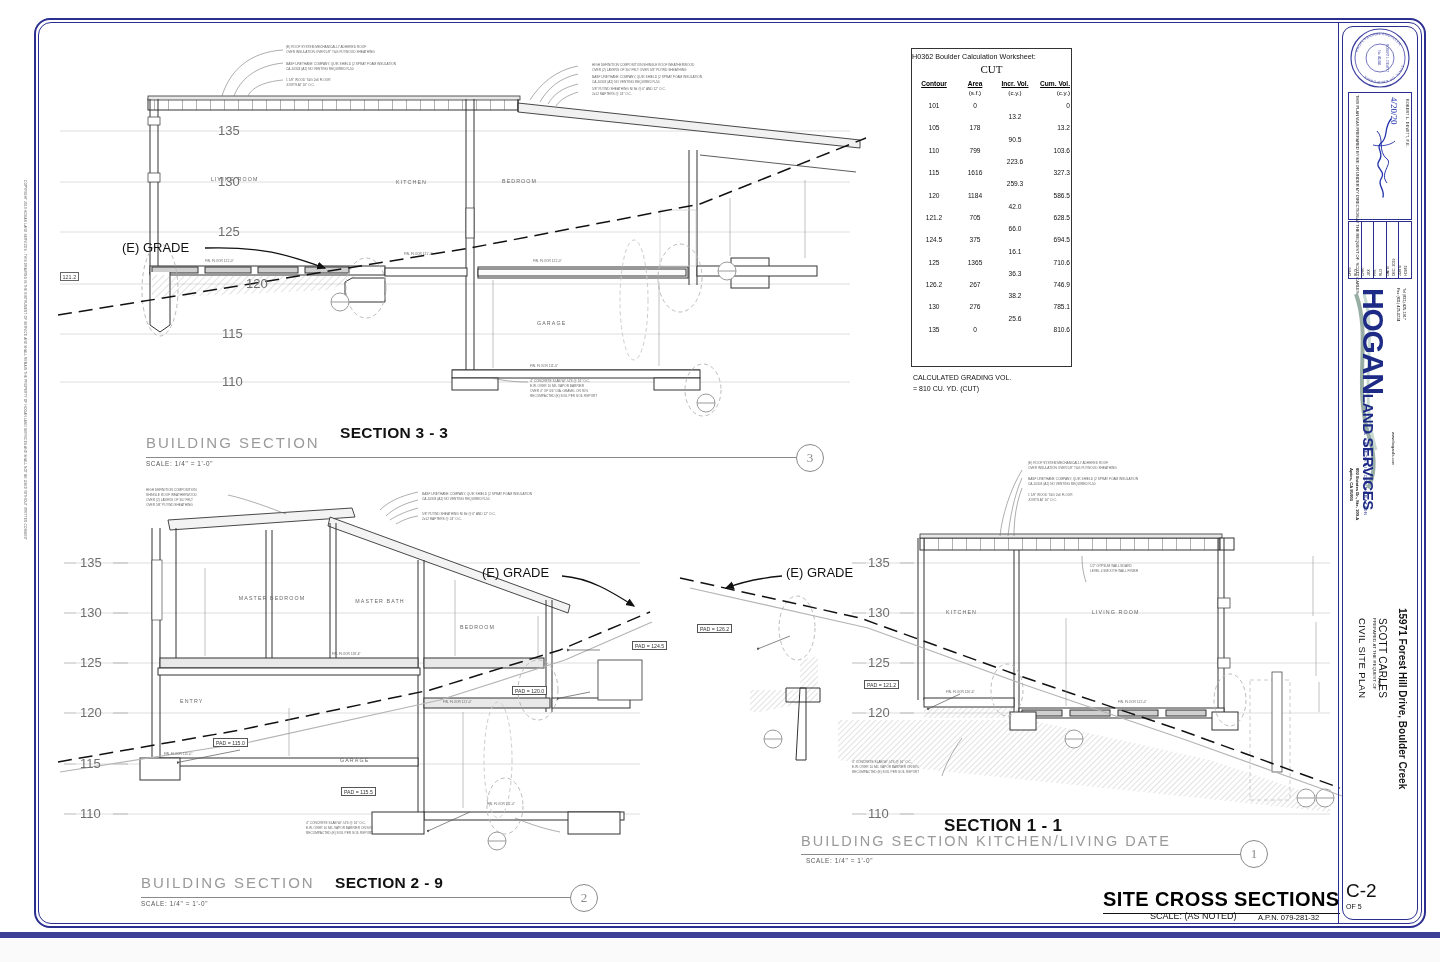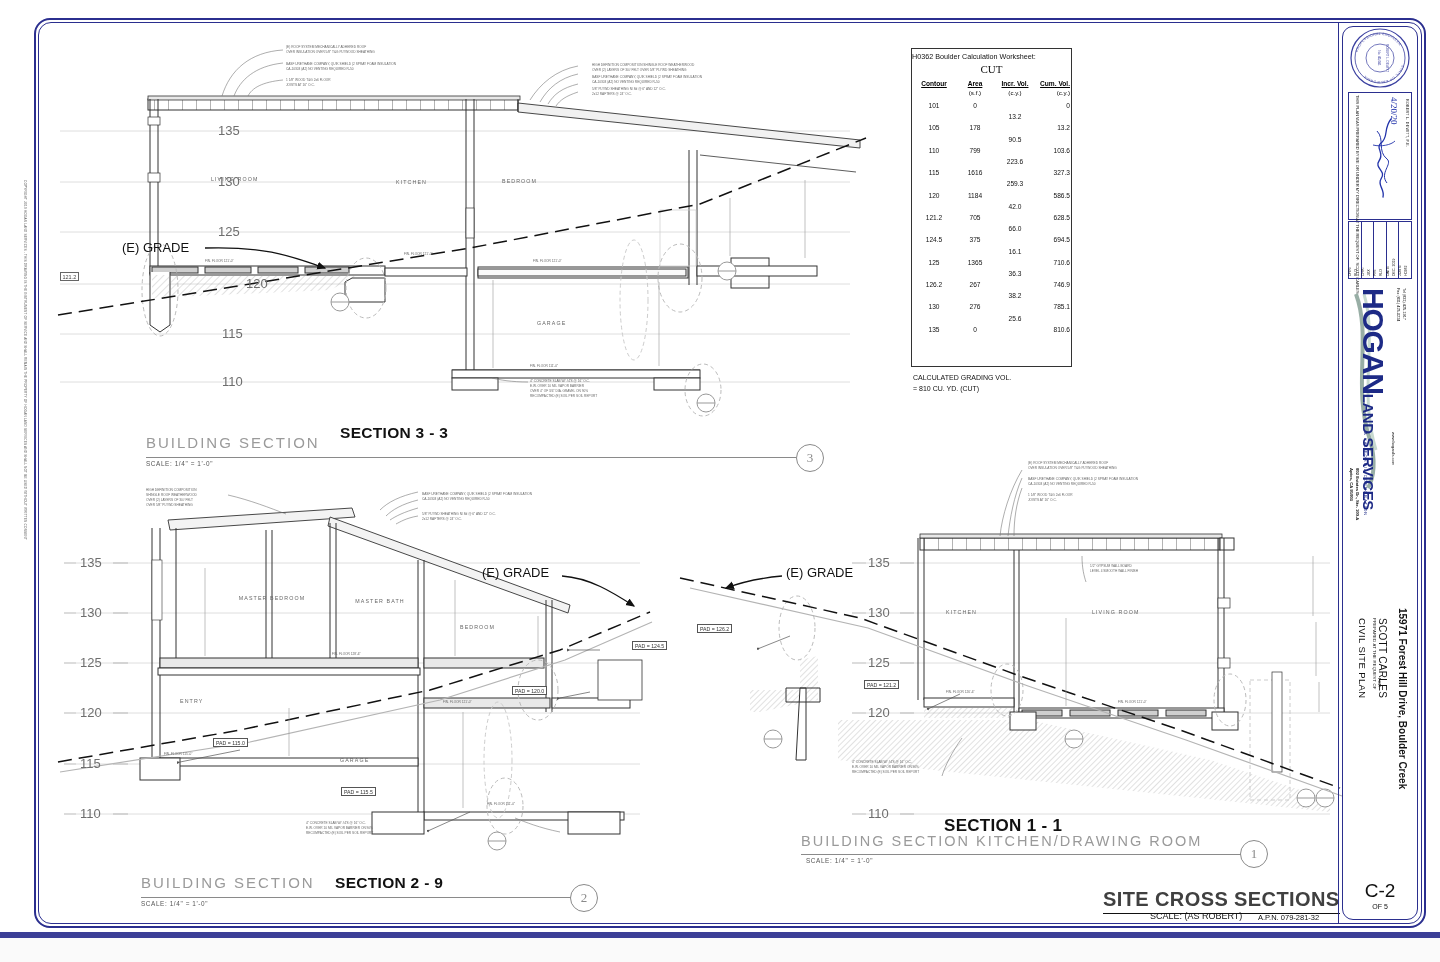--- a/index.html
+++ b/index.html
@@ -67,21 +67,21 @@
       font-size:9.5px;color:#111;letter-spacing:.4px;white-space:nowrap;}
   .proj-t2{position:absolute;left:31px;top:18px;transform-origin:0 0;transform:rotate(90deg);
       font-size:4.2px;color:#111;letter-spacing:.2px;white-space:nowrap;}
   .proj-t3{position:absolute;left:42px;top:18px;transform-origin:0 0;transform:rotate(90deg);
       font-size:10px;color:#111;letter-spacing:.3px;white-space:nowrap;}
   .proj-t4{position:absolute;left:36px;top:78px;transform-origin:0 0;transform:rotate(90deg);
       font-size:4.2px;color:#111;white-space:nowrap;}
   .proj-t5{position:absolute;left:62px;top:8px;transform-origin:0 0;transform:rotate(90deg);
       font-size:10px;font-weight:bold;color:#111;white-space:nowrap;}
 
-  .sheetno{position:absolute;left:1346px;top:880px;width:68px;text-align:center;}
+  .sheetno{position:absolute;left:1346px;top:880px;width:68px;}
   .sheetno .n{font-size:19px;color:#111;font-family:"Liberation Sans",sans-serif;}
   .sheetno .of{font-size:7px;color:#111;margin-top:1px;}
 
   
   .gtable{position:absolute;left:911px;top:48px;width:161px;height:319px;
       border:1px solid #333;box-sizing:border-box;background:#fff;}
   .gt-title{position:absolute;left:912px;top:52px;font-size:7.2px;color:#111;white-space:nowrap;}
   .gt-cut{position:absolute;left:911px;top:63px;width:161px;text-align:center;
       font-size:11px;color:#111;font-family:"Liberation Serif",serif;}
   .gt-head{position:absolute;left:913px;top:80px;width:157px;display:flex;font-size:6.6px;font-weight:bold;}
@@ -101,21 +101,21 @@
   .grade-lbl{position:absolute;font-size:13px;color:#111;font-weight:normal;white-space:nowrap;}
   .padbox{position:absolute;font-size:5.2px;color:#333;border:.7px solid #555;
       padding:.5px 2px;background:#fff;white-space:nowrap;}
   .sec-title-thin{position:absolute;font-size:15px;color:#9a9a9a;letter-spacing:2px;white-space:nowrap;}
   .sec-title-bold{position:absolute;font-size:15.5px;color:#111;font-weight:bold;letter-spacing:.3px;white-space:nowrap;}
   .sec-scale{position:absolute;font-size:6.4px;color:#555;letter-spacing:.6px;white-space:nowrap;}
   .sec-rule{position:absolute;height:0;border-top:1.3px solid #8a8a8a;}
   .bubble{position:absolute;width:26px;height:26px;border:1.1px solid #8a8a8a;border-radius:50%;
       display:flex;align-items:center;justify-content:center;font-size:13px;color:#8a8a8a;
       font-family:"Liberation Serif",serif;}
-  .big-title{position:absolute;font-size:20px;font-weight:bold;color:#404040;letter-spacing:.4px;
+  .big-title{position:absolute;font-size:20px;font-weight:bold;color:#000000;letter-spacing:.4px;
       border-bottom:1.6px solid #111;padding-bottom:2px;white-space:nowrap;}
   .big-scale{position:absolute;font-size:9px;color:#111;white-space:nowrap;}
   .apn{position:absolute;font-size:7.5px;color:#111;white-space:nowrap;}
   .elev-badge{position:absolute;font-size:5.5px;color:#444;border:.7px solid #666;padding:.5px 1.5px;background:#fff;}
   svg.draw{position:absolute;left:0;top:0;width:1440px;height:962px;pointer-events:none;}
 </style>
 </head>
 <body>
 
 <div id="sheet">
@@ -710,27 +710,27 @@
   </div>
   <div class="tinynote" style="left:852px;top:760px">
     <div>4" CONCRETE SLAB W/ #4'S @ 16" O.C.</div>
     <div>E.W. OVER 10 MIL VAPOR BARRIER ON 90%</div>
     <div>RECOMPACTED (E) SOIL PER SOIL REPORT</div>
   </div>
   <div class="tinynote" style="left:946px;top:690px">FIN. FLOOR 126'-6"</div>
   <div class="tinynote" style="left:1118px;top:700px">FIN. FLOOR 121'-0"</div>
 
   <div class="sec-title-bold" style="left:944px;top:816px;font-size:17px">SECTION 1 - 1</div>
-  <div class="sec-title-thin" style="left:801px;top:833px;font-size:14.5px">BUILDING SECTION KITCHEN/DRAWING ROOM</div>
+  <div class="sec-title-thin" style="left:801px;top:833px;font-size:14.5px">BUILDING SECTION KITCHEN/LIVING DATE</div>
   <div class="sec-rule" style="left:801px;top:854px;width:440px"></div>
   <div class="sec-scale" style="left:806px;top:857px">SCALE: 1/4" = 1'-0"</div>
   <div class="bubble" style="left:1240px;top:840px">1</div>
 
   <div class="big-title" style="left:1103px;top:888px">SITE CROSS SECTIONS</div>
-  <div class="big-scale" style="left:1150px;top:911px">SCALE:  (AS ROBERT)</div>
+  <div class="big-scale" style="left:1150px;top:911px">SCALE:  (AS NOTED)</div>
   <div class="apn" style="left:1258px;top:913px">A.P.N. 079-281-32</div>
 
   <div class="tb"></div>
   <div class="tb-inner"></div>
 
   <div class="stamp">
     <svg viewBox="0 0 64 64">
       <circle cx="32" cy="32" r="29" fill="none" stroke="#3a3fa0" stroke-width="1.2"></circle>
       <circle cx="32" cy="32" r="25" fill="none" stroke="#3a3fa0" stroke-width=".8"></circle>
       <circle cx="32" cy="32" r="14" fill="none" stroke="#3a3fa0" stroke-width=".7"></circle>

